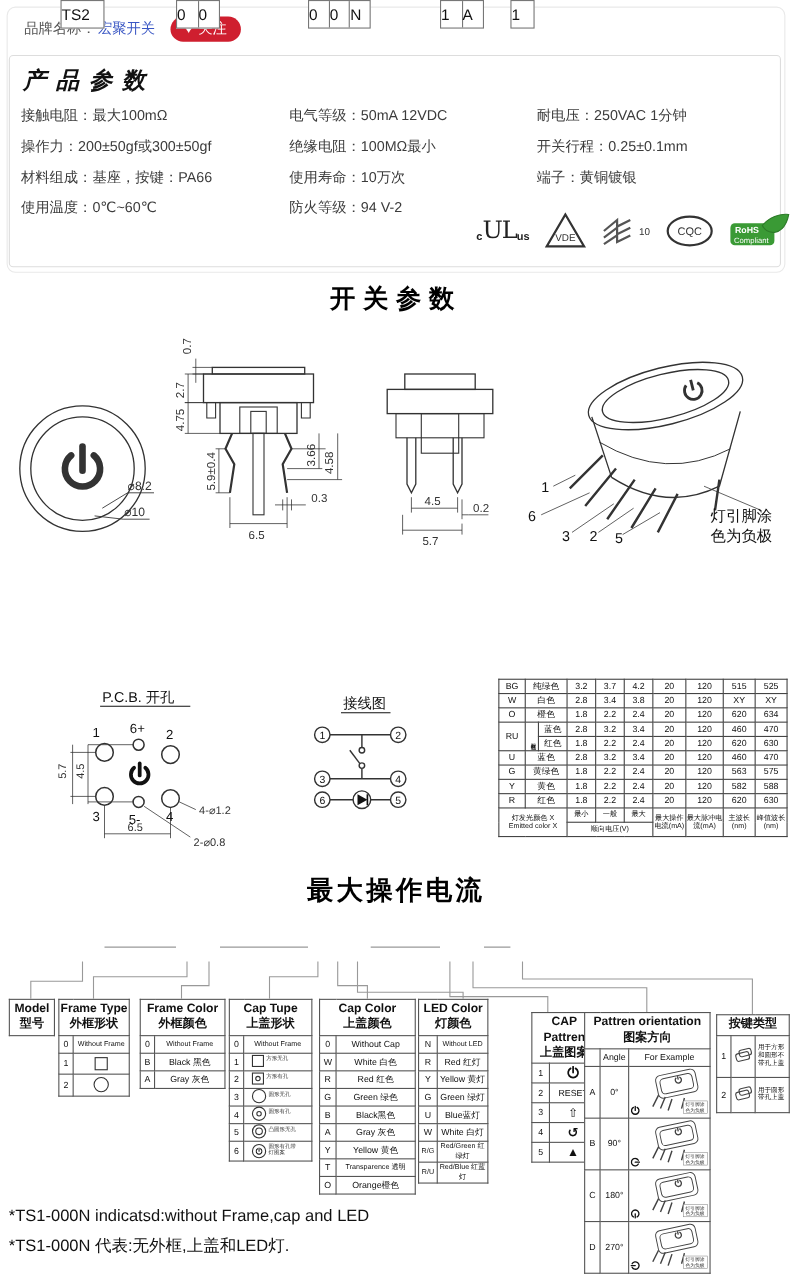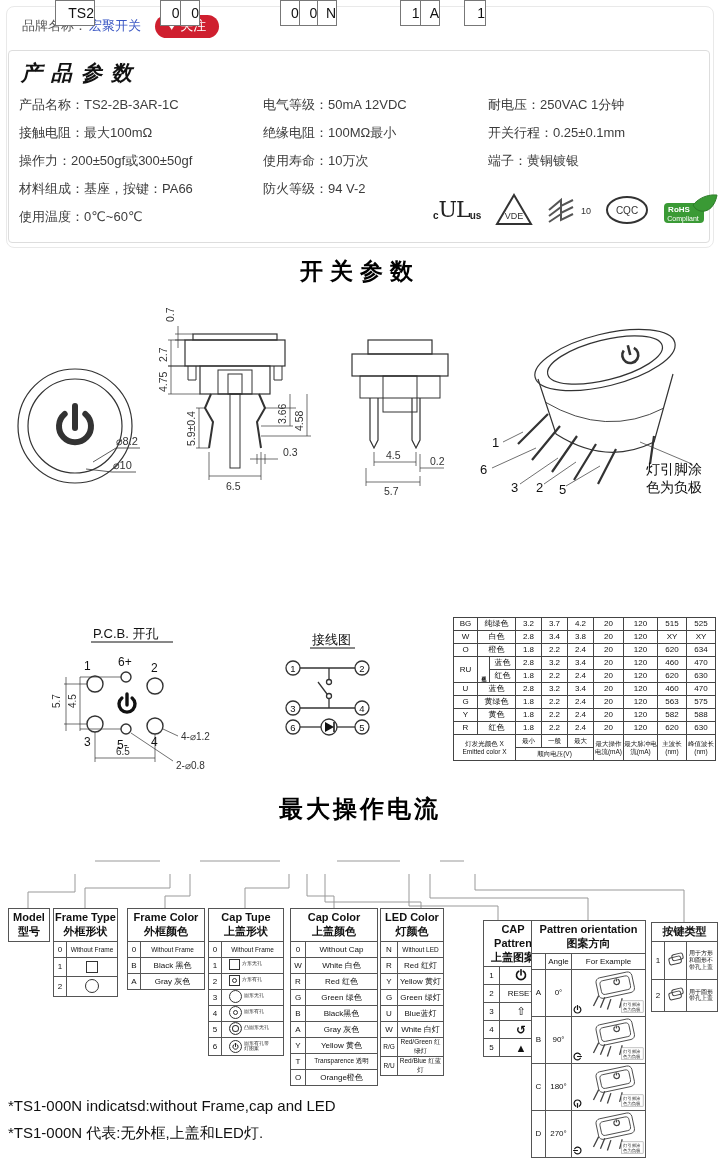--- a/index.html
+++ b/index.html
@@ -41,21 +41,21 @@
   .ledtbl{position:absolute;left:453px;top:617px;width:262px;border-collapse:collapse;background:#fff;table-layout:fixed}
   .ledtbl td{border:1px solid #444;text-align:center;font-size:8px;padding:0;height:12px;line-height:1.15;color:#111;overflow:hidden}
   .ledtbl .vl{padding:0}
   .vtext{writing-mode:vertical-rl;font-size:5px;letter-spacing:0;line-height:1;display:inline-block}
   .ledtbl .f td{font-size:6.5px}
   .ledtbl .f div{line-height:1.2}
 
   
   .cbox{position:absolute;height:26px;border:1px solid #777;display:flex;background:#fff;box-sizing:border-box;
         align-items:stretch;justify-content:center;font-size:14px;color:#111}
-  .cbox span{flex:1;text-align:right;line-height:24px}
+  .cbox span{flex:1;text-align:left;line-height:24px}
   .cbox.cells span + span{border-left:1px solid #777}
   .overlay{position:absolute;left:0;top:840px}
 
   .ctbl{position:absolute;border-collapse:collapse;background:#fff;table-layout:fixed}
   .ctbl th,.ctbl td{border:1px solid #555;text-align:center;padding:0 1px;color:#111}
   .ctbl th{font-size:11px;font-weight:bold;line-height:1.25;padding:2px 1px}
   .ctbl td{font-size:8px;height:15px}
   .ctbl td.sm{font-size:6.5px}
   .ctbl td.tiny{font-size:6px;line-height:1.1;text-align:left;padding:1px 2px}
 
@@ -120,21 +120,20 @@
     <a class="brand-link">宏聚开关</a>
     <button class="follow">
       <span class="hrt">♥</span>
       <span>关注</span>
     </button>
   </div>
 
   <div class="pbox">
     <div class="ptitle">产品参数</div>
     <div class="spec-col" style="left:10px">
-      <div>产品名称：TS2-2B-3AR-1C</div>
       <div>接触电阻：最大100mΩ</div>
       <div>操作力：200±50gf或300±50gf</div>
       <div>材料组成：基座，按键：PA66</div>
       <div>使用温度：0℃~60℃</div>
     </div>
     <div class="spec-col" style="left:254px">
       <div>电气等级：50mA  12VDC</div>
       <div>绝缘电阻：100MΩ最小</div>
       <div>使用寿命：10万次</div>
       <div>防火等级：94 V-2</div>

